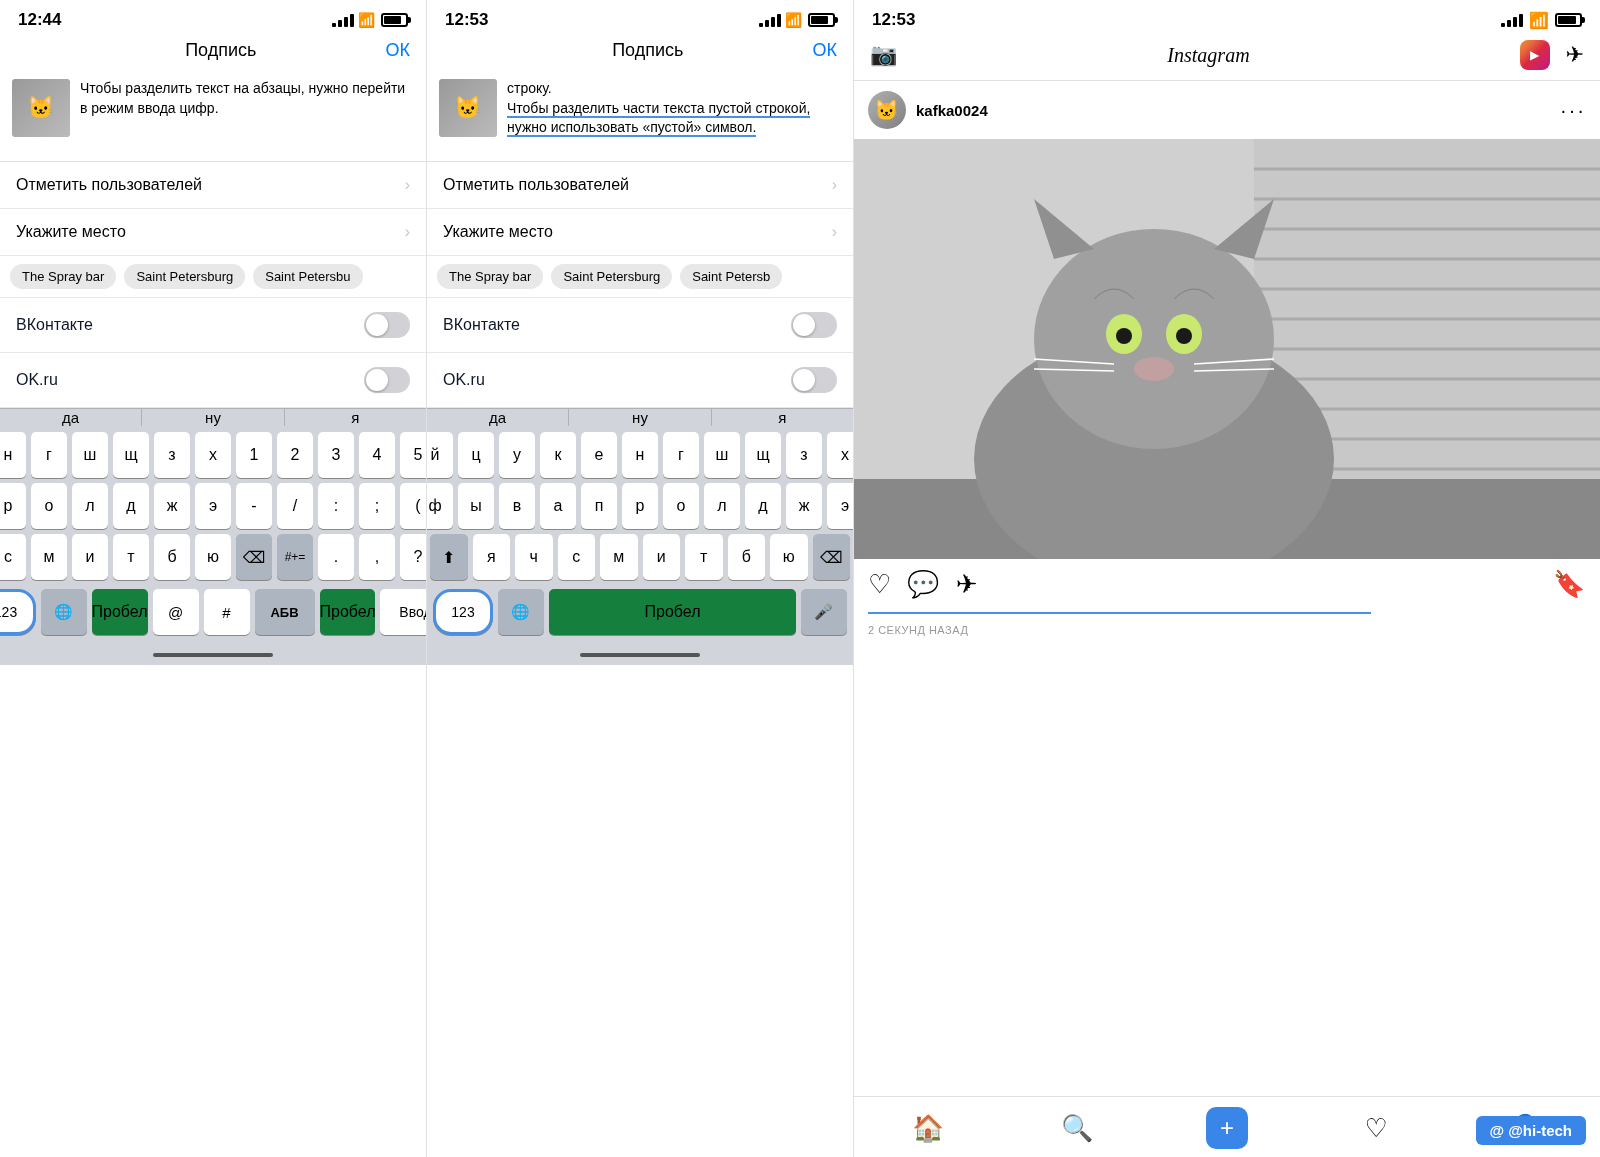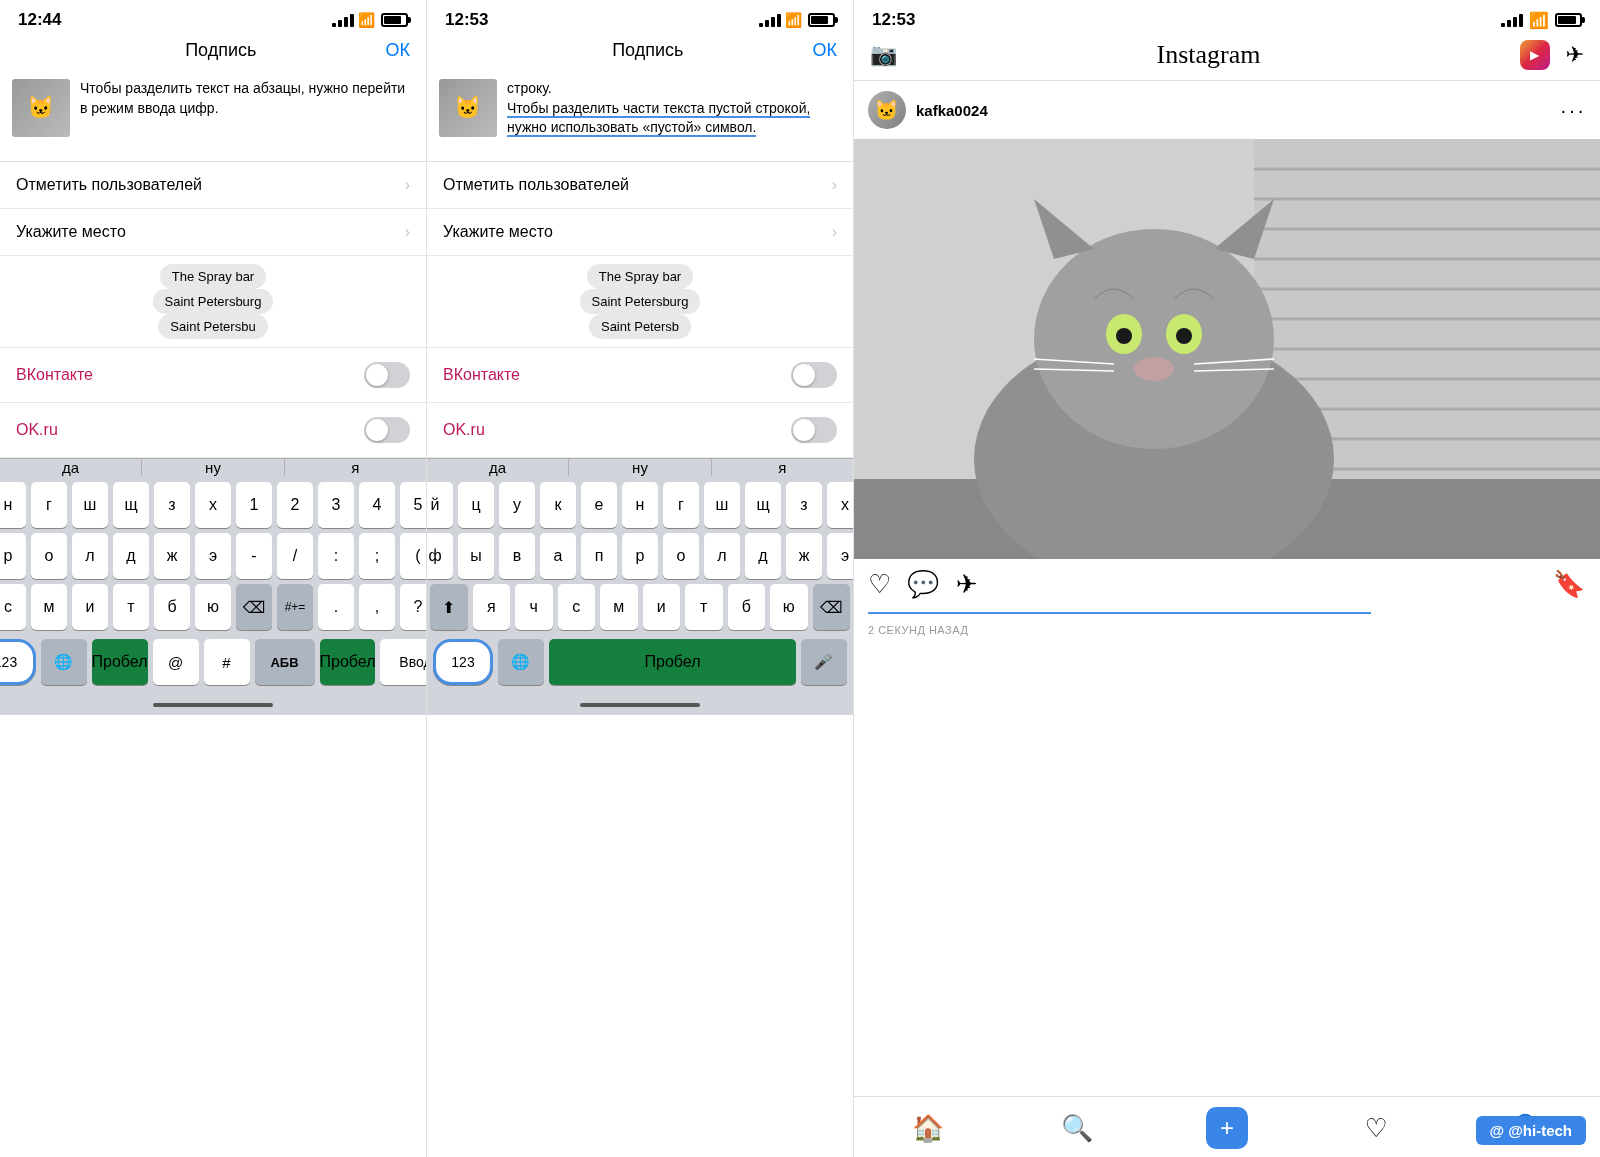--- a/index.html
+++ b/index.html
@@ -149,27 +149,25 @@
       color: #000;
     }
     .chevron-right {
       color: #c7c7cc;
       font-size: 16px;
     }
 
     
     .location-tags {
       display: flex;
-      flex-direction: column;
-      gap: 0;
+      gap: 8px;
       padding: 8px 10px;
       background: #fff;
       border-bottom: 1px solid #e8e8e8;
       overflow: hidden;
-      align-items: center;
     }
     .location-tag {
       background: #e8e8e8;
       border-radius: 14px;
       padding: 5px 12px;
       font-size: 13px;
       color: #000;
       white-space: nowrap;
     }
 
@@ -177,21 +175,21 @@
     .toggle-row {
       display: flex;
       align-items: center;
       justify-content: space-between;
       padding: 14px 16px;
       background: #fff;
       border-bottom: 1px solid #e8e8e8;
     }
     .toggle-label {
       font-size: 16px;
-      color: #be185d;
+      color: #0f172a;
     }
     .toggle {
       width: 46px;
       height: 26px;
       background: #d1d1d6;
       border-radius: 13px;
       position: relative;
     }
     .toggle-knob {
       position: absolute;
@@ -348,22 +346,23 @@
       padding: 4px 16px 10px;
       border-bottom: 1px solid #e0e0e0;
     }
     .ig-nav-left {
       display: flex;
       gap: 16px;
       align-items: center;
     }
     .ig-logo {
       font-family: 'Georgia', serif;
-      font-size: 26px;
-      color: #000;
+      font-size: 20px;
+      color: #000;
+      font-style: italic;
     }
     .ig-icon {
       font-size: 22px;
       color: #000;
     }
     .ig-icon-colored {
       width: 30px;
       height: 30px;
       background: linear-gradient(135deg, #f09433, #e6683c, #dc2743, #cc2366, #bc1888);
       border-radius: 8px;

